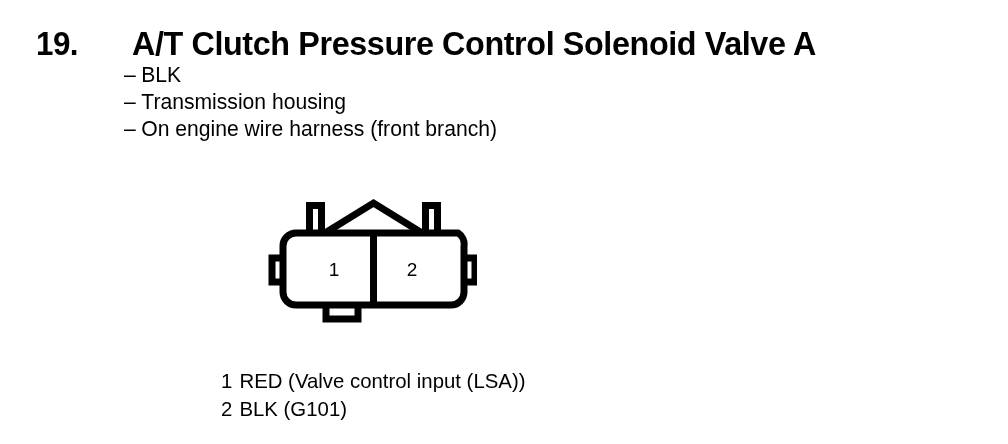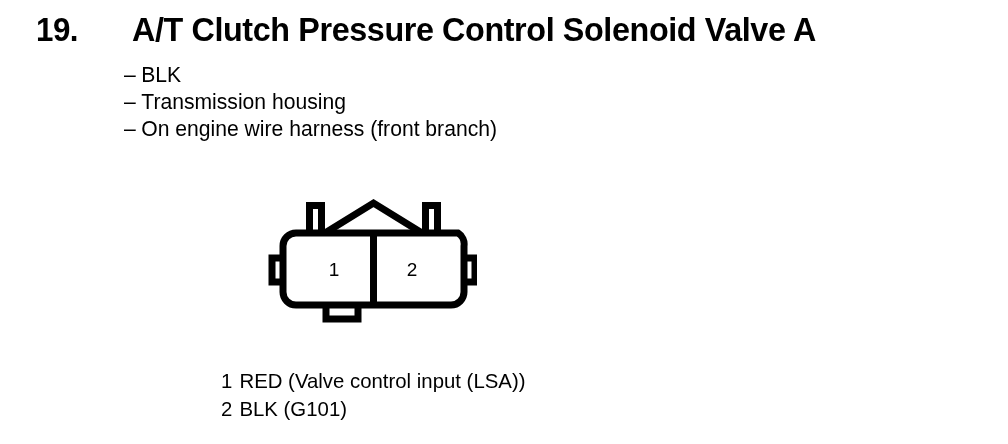--- a/index.html
+++ b/index.html
@@ -14,21 +14,21 @@
     overflow: hidden;
     font-family: "Liberation Sans", sans-serif;
     color: #000000;
     -webkit-font-smoothing: antialiased;
   }
 
   
   #heading-row {
     position: absolute;
     left: 36px;
-    top: 10px;
+    top: 24px;
     display: flex;
     align-items: flex-end;
     white-space: nowrap;
   }
   #section-number {
     font-size: 34px;
     font-weight: bold;
     letter-spacing: -0.5px;
     transform: scaleX(0.92);
     transform-origin: left center;

